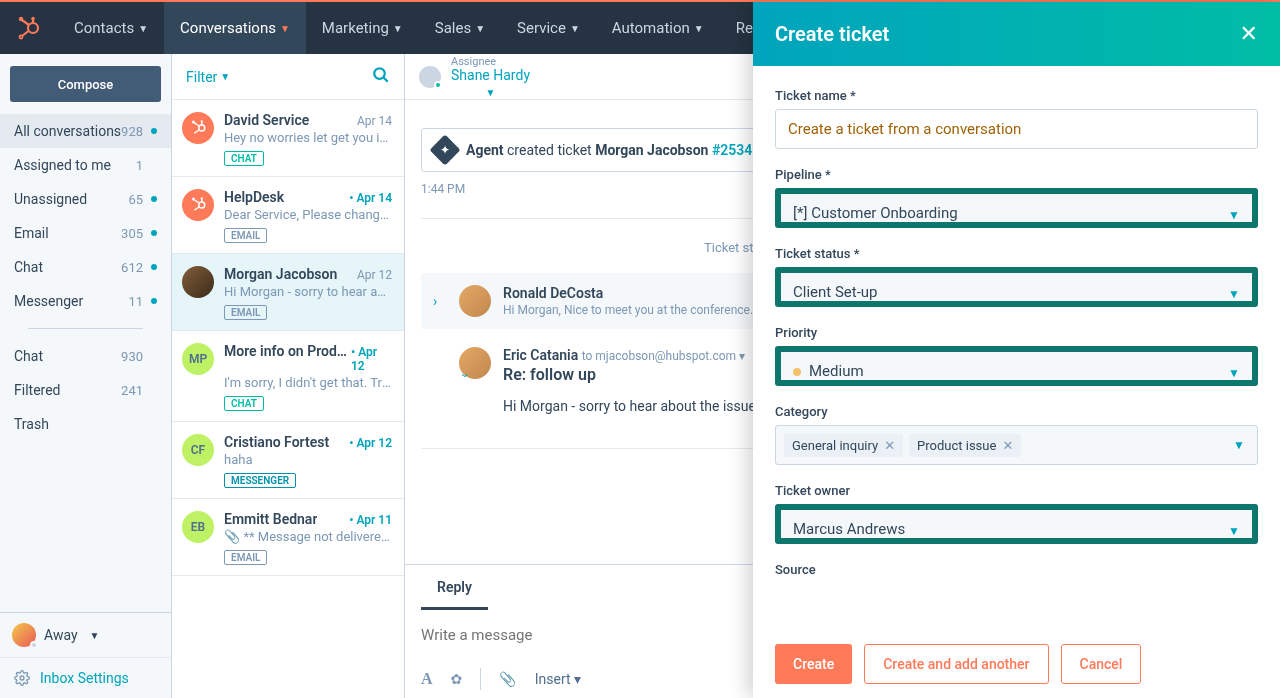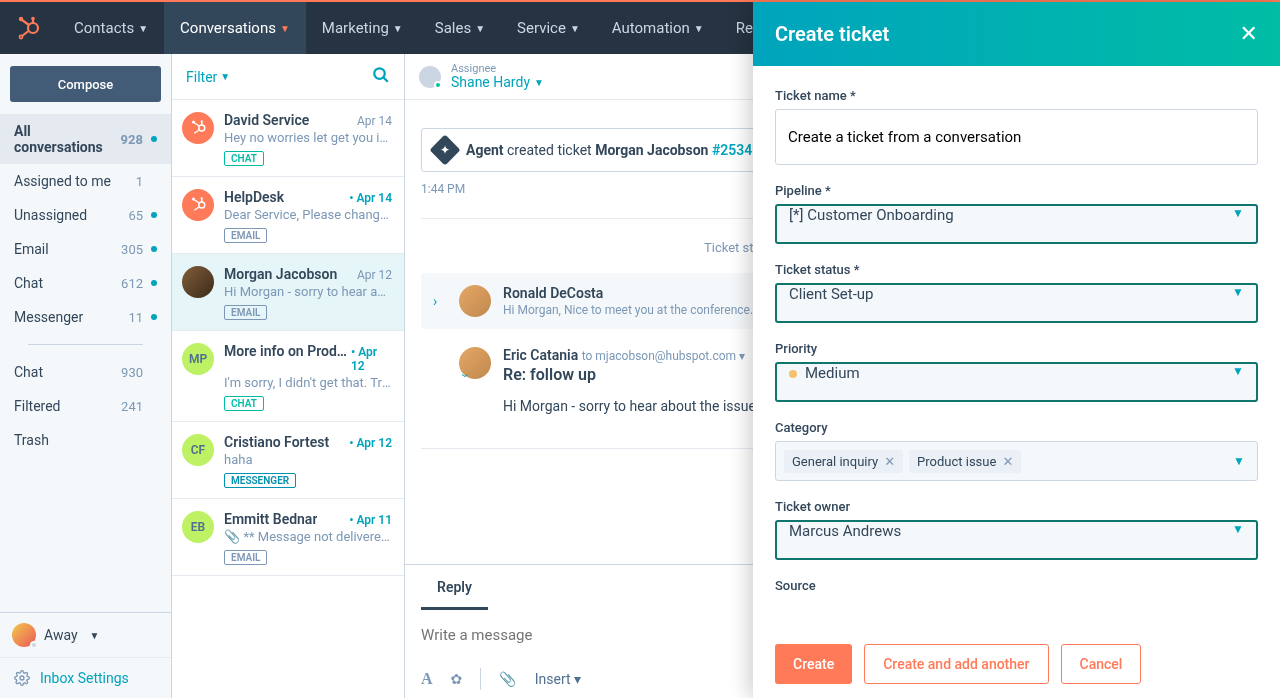--- a/index.html
+++ b/index.html
@@ -15,21 +15,21 @@
 .caret-orange{color:#ff7a59;}
 .main{flex:1;display:flex;overflow:hidden;}
 .sidebar{width:172px;background:#f5f8fa;border-right:1px solid #cbd6e2;display:flex;flex-direction:column;}
 .sb-header{height:46px;display:flex;align-items:center;justify-content:space-between;padding:0 10px;border-bottom:1px solid #e5eaf0;}
 .sb-title{font-weight:600;font-size:14px;color:#33475b;}
 .sb-caret{font-size:10px;color:#33475b;margin-left:4px;}
 .collapse-icon{color:#00a4bd;font-size:16px;font-weight:bold;}
 .compose-btn{margin:12px 10px;height:36px;background:#425b76;color:#fff;border:none;border-radius:3px;font-weight:500;font-size:13px;cursor:pointer;}
 .sb-list{flex:1;overflow:auto;}
 .sb-item{display:flex;align-items:center;padding:9px 14px;cursor:pointer;font-size:14px;}
-.sb-item.selected{background:#e5eaf0;font-weight:700;}
+.sb-item.selected{background:#e5eaf0;font-weight:400;}
 .sb-label{flex:1;}
 .sb-count{color:#7c98b6;font-size:13px;margin-right:8px;}
 .dot{width:6px;height:6px;border-radius:50%;background:#00a4bd;}
 .sb-divider{height:1px;background:#cbd6e2;margin:10px 28px;}
 .sb-footer{border-top:1px solid #cbd6e2;}
 .sb-user{display:flex;align-items:center;padding:10px 12px;gap:8px;}
 .sb-avatar{width:24px;height:24px;border-radius:50%;background:linear-gradient(135deg,#f2c94c,#eb5757);position:relative;}
 .sb-status{position:absolute;bottom:-2px;right:-2px;width:8px;height:8px;border-radius:50%;background:#cbd6e2;border:2px solid #f5f8fa;}
 .sb-settings{display:flex;align-items:center;gap:10px;padding:12px 14px;color:#00a4bd;cursor:pointer;border-top:1px solid #e5eaf0;}
 .gear{width:16px;height:16px;}
@@ -54,21 +54,21 @@
 .conv-tag{display:inline-block;margin-top:6px;padding:1px 6px;font-size:10px;font-weight:600;border-radius:2px;border:1px solid;}
 .tag-chat{color:#00bda5;border-color:#00bda5;}
 .tag-email{color:#7c98b6;border-color:#7c98b6;}
 .tag-messenger{color:#0091ae;border-color:#0091ae;}
 
 .thread{flex:1;background:#fff;display:flex;flex-direction:column;min-width:0;}
 .th-header{height:46px;border-bottom:1px solid #e5eaf0;display:flex;align-items:center;padding:0 14px;gap:10px;}
 .th-av{width:22px;height:22px;border-radius:50%;background:#cbd6e2;position:relative;}
 .th-av-dot{position:absolute;bottom:-1px;right:-1px;width:8px;height:8px;border-radius:50%;background:#00bda5;border:2px solid #fff;}
 .th-assignee-label{font-size:11px;color:#7c98b6;line-height:1;}
-.th-assignee-name{color:#00a4bd;font-size:14px;display:flex;align-items:center;gap:4px;}
+.th-assignee-name{color:#00a4bd;font-size:14px;display:flex;align-items:center;gap:4px;flex-direction:column;}
 .th-body{flex:1;overflow:auto;padding:10px 16px;}
 .ticket-banner{border:1px solid #cbd6e2;border-radius:3px;padding:10px 12px;display:flex;align-items:center;gap:10px;margin:18px 0 10px;font-size:14px;background:#fff;}
 .ticket-icon{width:22px;height:22px;border-radius:3px;background:#33475b;color:#fff;display:flex;align-items:center;justify-content:center;font-size:12px;transform:rotate(45deg);}
 .ticket-icon span{transform:rotate(-45deg);}
 .time-sep{color:#7c98b6;font-size:12px;margin:8px 0;}
 .divider-line{position:relative;text-align:center;margin:14px 0;}
 .divider-line::before{content:"";position:absolute;left:0;right:0;top:50%;height:1px;background:#e5eaf0;z-index:0;}
 .divider-line span{background:#fff;padding:0 10px;position:relative;color:#7c98b6;font-size:12px;}
 .status-change{text-align:center;color:#7c98b6;font-size:13px;margin:8px 0 18px;}
 .msg{display:flex;gap:12px;padding:12px;border-radius:3px;margin:6px 0;}
@@ -89,22 +89,22 @@
 .reply-toolbar{display:flex;align-items:center;gap:18px;padding:8px 16px;color:#7c98b6;}
 .tb-sep{width:1px;height:22px;background:#cbd6e2;}
 
 .panel{position:absolute;top:2px;right:0;width:527px;height:696px;background:#fff;box-shadow:-4px 0 20px rgba(0,0,0,0.2);display:flex;flex-direction:column;z-index:10;}
 .panel-header{height:64px;background:linear-gradient(90deg,#00a4bd,#00bda5);color:#fff;display:flex;align-items:center;justify-content:space-between;padding:0 22px;}
 .panel-title{font-size:20px;font-weight:600;}
 .close-x{font-size:22px;cursor:pointer;color:#fff;line-height:1;}
 .panel-body{flex:1;overflow:auto;padding:22px 22px 10px;}
 .field{margin-bottom:18px;}
 .field-label{font-size:13px;color:#33475b;margin-bottom:6px;font-weight:500;display:block;}
-.text-input{width:100%;height:56px;border:1px solid #cbd6e2;border-radius:3px;padding:8px 12px;font-size:15px;color:#000000;outline:none;}
-.select{width:100%;height:40px;border:2px solid #0f766e;border-radius:3px;padding:0 12px;font-size:15px;color:#33475b;display:flex;align-items:flex-start;justify-content:space-between;cursor:pointer;background:#f5f8fa;}
+.text-input{width:100%;height:40px;border:1px solid #cbd6e2;border-radius:3px;padding:8px 12px;font-size:15px;color:#a16207;outline:none;}
+.select{width:100%;height:40px;border:6px solid #0f766e;border-radius:3px;padding:0 12px;font-size:15px;color:#33475b;display:flex;align-items:flex-end;justify-content:space-between;cursor:pointer;background:#f5f8fa;}
 .select-caret{color:#00a4bd;font-size:12px;}
 .priority-dot{width:8px;height:8px;border-radius:50%;background:#f5c26b;display:inline-block;margin-right:8px;}
 .multi-select{width:100%;min-height:40px;border:1px solid #cbd6e2;border-radius:3px;padding:4px 8px;display:flex;align-items:center;flex-wrap:wrap;gap:6px;background:#f5f8fa;}
 .chip{background:#eaf0f6;border-radius:3px;padding:4px 8px;font-size:13px;color:#33475b;display:flex;align-items:center;gap:6px;}
 .chip-x{color:#7c98b6;cursor:pointer;font-size:13px;}
 .ms-caret{margin-left:auto;color:#00a4bd;font-size:12px;padding-right:4px;}
 .panel-footer{padding:14px 22px;display:flex;gap:12px;}
 .btn{height:40px;padding:0 18px;border-radius:3px;font-size:14px;font-weight:500;cursor:pointer;border:none;}
 .btn-primary{background:#ff7a59;color:#fff;}
 .btn-secondary{background:#fff;color:#ff7a59;border:1px solid #ff7a59;}

